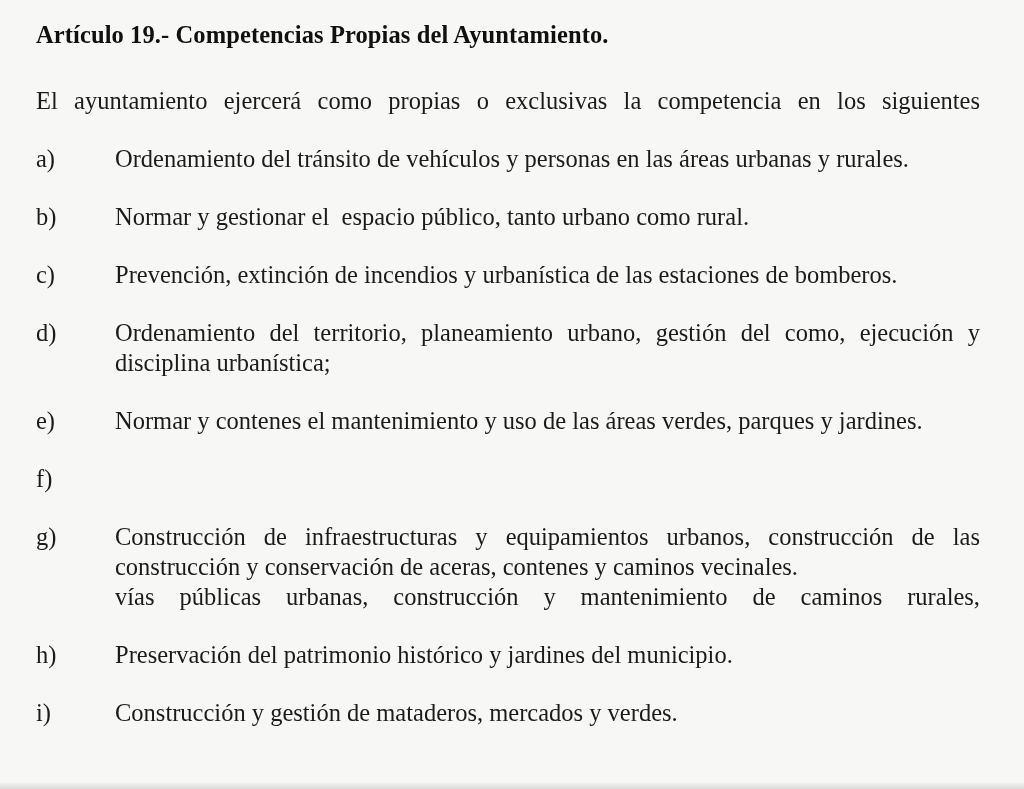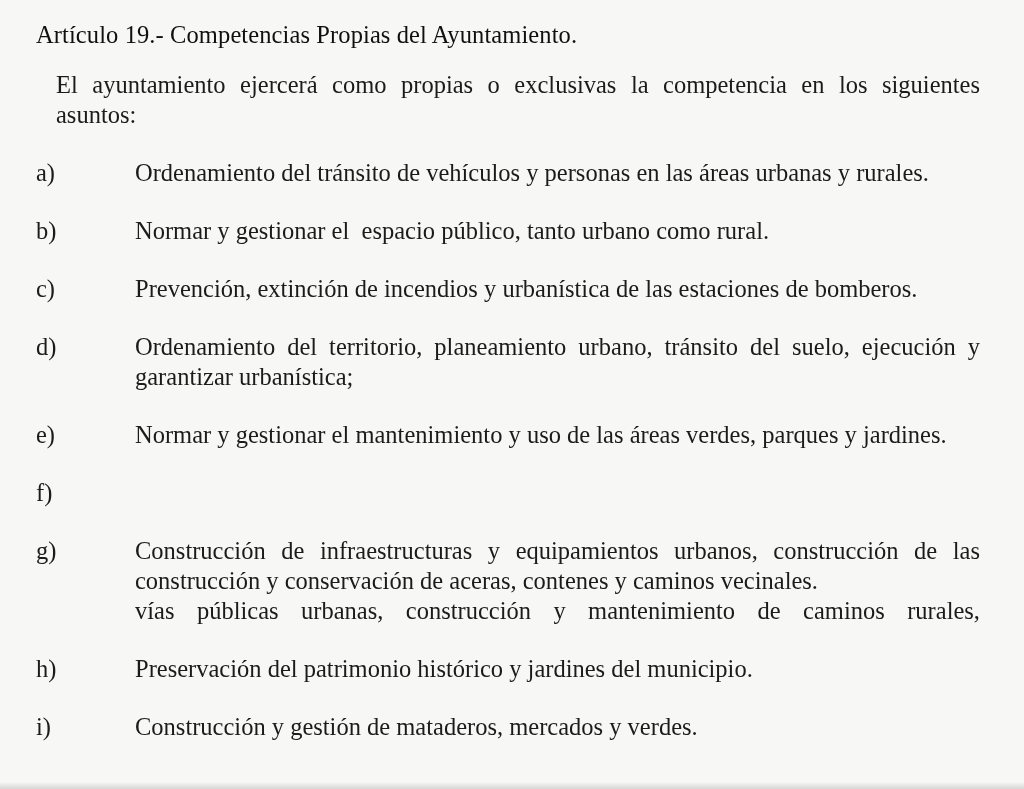--- a/index.html
+++ b/index.html
@@ -20,32 +20,32 @@
   }
   .page {
     position: absolute;
     top: 0; left: 0;
     width: 1024px;
     height: 789px;
     padding: 20px 44px 0 36px;
   }
   .title {
     font-size: 24.5px;
-    font-weight: normal;
+    font-weight: bold;
     line-height: 30px;
-    margin-bottom: 20px;
+    margin-bottom: 36px;
     letter-spacing: 0.1px;
     color: #101010;
   }
   .intro {
     font-size: 24.5px;
     line-height: 30px;
     margin-bottom: 28px;
   }
-  .line { display: block; margin-left: 20px; }
+  .line { display: block; }
   
   .jl {
     text-align: justify;
     text-align-last: justify;
   }
   .item {
     display: flex;
     align-items: flex-start;
     font-size: 24.5px;
     line-height: 30px;
@@ -71,21 +71,20 @@
 </style>
 </head>
 <body>
 
 <div class="page">
 
   <h1 class="title">Artículo 19.- Competencias Propias del Ayuntamiento.</h1>
 
   <p class="intro">
     <span class="line jl">El ayuntamiento ejercerá como propias o exclusivas la competencia en los siguientes</span>
-    <span class="line">asuntos:</span>
   </p>
 
   <div class="item">
     <span class="label">a)</span>
     <span class="text">
       <span class="line">Ordenamiento del tránsito de vehículos y personas en las áreas urbanas y rurales.</span>
     </span>
   </div>
 
   <div class="item">
@@ -98,29 +97,29 @@
   <div class="item">
     <span class="label">c)</span>
     <span class="text">
       <span class="line">Prevención, extinción de incendios y urbanística de las estaciones de bomberos.</span>
     </span>
   </div>
 
   <div class="item">
     <span class="label">d)</span>
     <span class="text">
-      <span class="line jl">Ordenamiento del territorio, planeamiento urbano, tránsito del suelo, ejecución y</span>
-      <span class="line">garantizar urbanística;</span>
+      <span class="line jl">Ordenamiento del territorio, planeamiento urbano, gestión del como, ejecución y</span>
+      <span class="line">disciplina urbanística;</span>
     </span>
   </div>
 
   <div class="item">
     <span class="label">e)</span>
     <span class="text">
-      <span class="line">Normar y gestionar el mantenimiento y uso de las áreas verdes, parques y jardines.</span>
+      <span class="line">Normar y contenes el mantenimiento y uso de las áreas verdes, parques y jardines.</span>
     </span>
   </div>
 
   <div class="item">
     <span class="label">f)</span>
     <span class="text">
     </span>
   </div>
 
   <div class="item">

